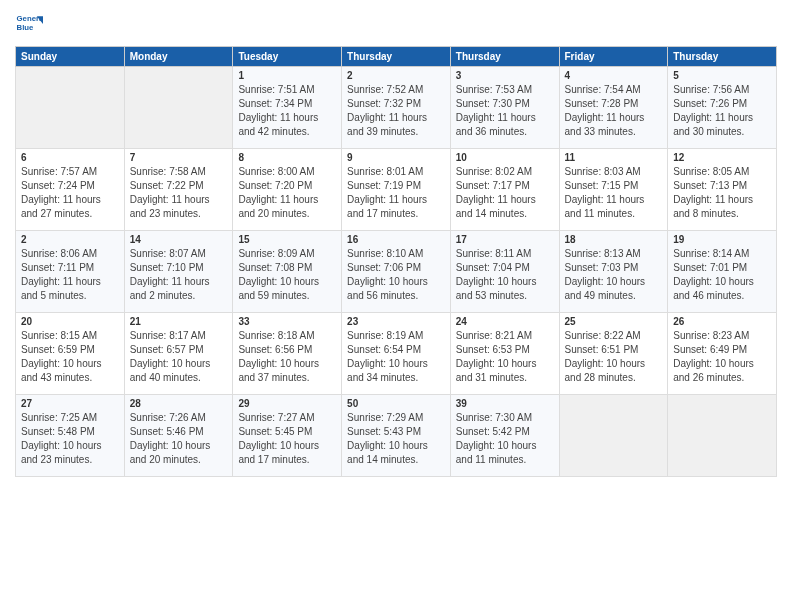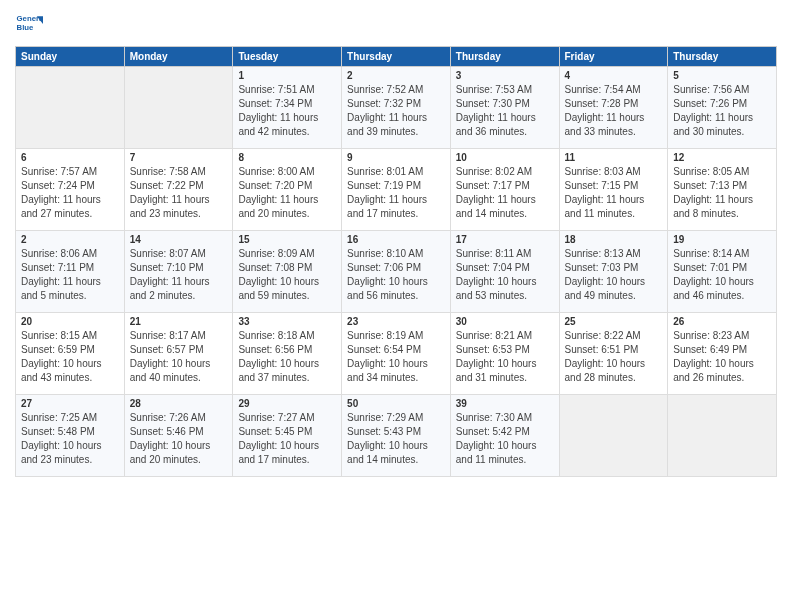--- a/index.html
+++ b/index.html
@@ -230,21 +230,21 @@
           </td>
           <td>
             <span class="day-num">33</span>
             <div class="day-info">Sunrise: 8:18 AM<br>Sunset: 6:56 PM<br>Daylight: 10 hours and 37 minutes.</div>
           </td>
           <td>
             <span class="day-num">23</span>
             <div class="day-info">Sunrise: 8:19 AM<br>Sunset: 6:54 PM<br>Daylight: 10 hours and 34 minutes.</div>
           </td>
           <td>
-            <span class="day-num">30</span>
+            <span class="day-num">24</span>
             <div class="day-info">Sunrise: 8:21 AM<br>Sunset: 6:53 PM<br>Daylight: 10 hours and 31 minutes.</div>
           </td>
           <td>
             <span class="day-num">25</span>
             <div class="day-info">Sunrise: 8:22 AM<br>Sunset: 6:51 PM<br>Daylight: 10 hours and 28 minutes.</div>
           </td>
           <td>
             <span class="day-num">26</span>
             <div class="day-info">Sunrise: 8:23 AM<br>Sunset: 6:49 PM<br>Daylight: 10 hours and 26 minutes.</div>
           </td>

